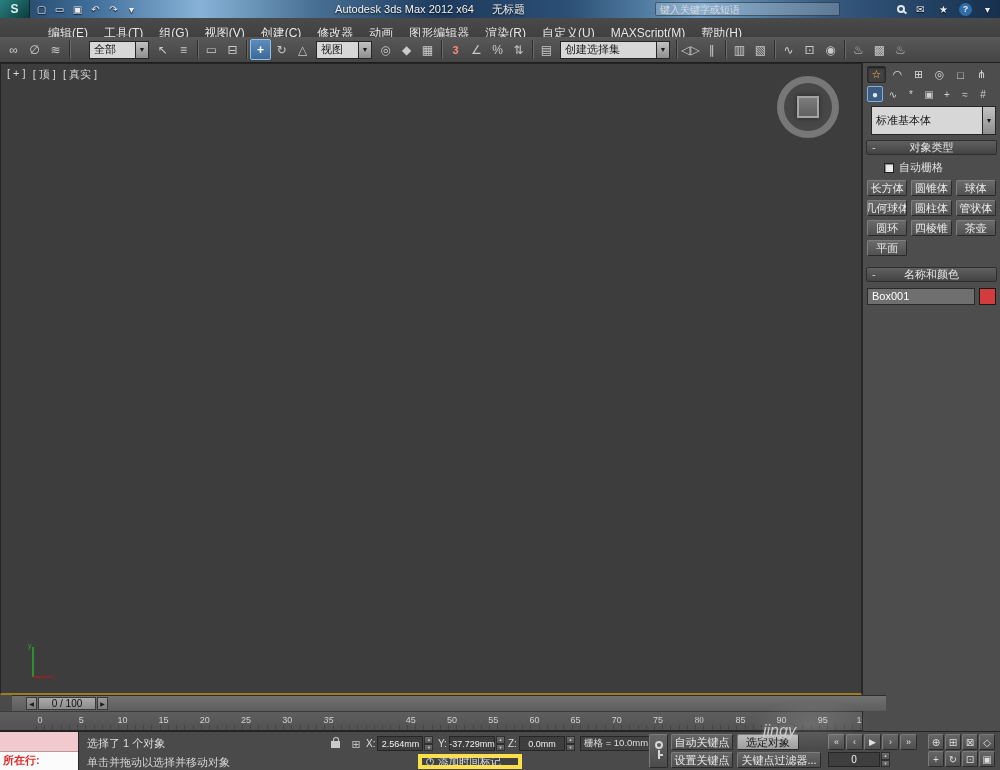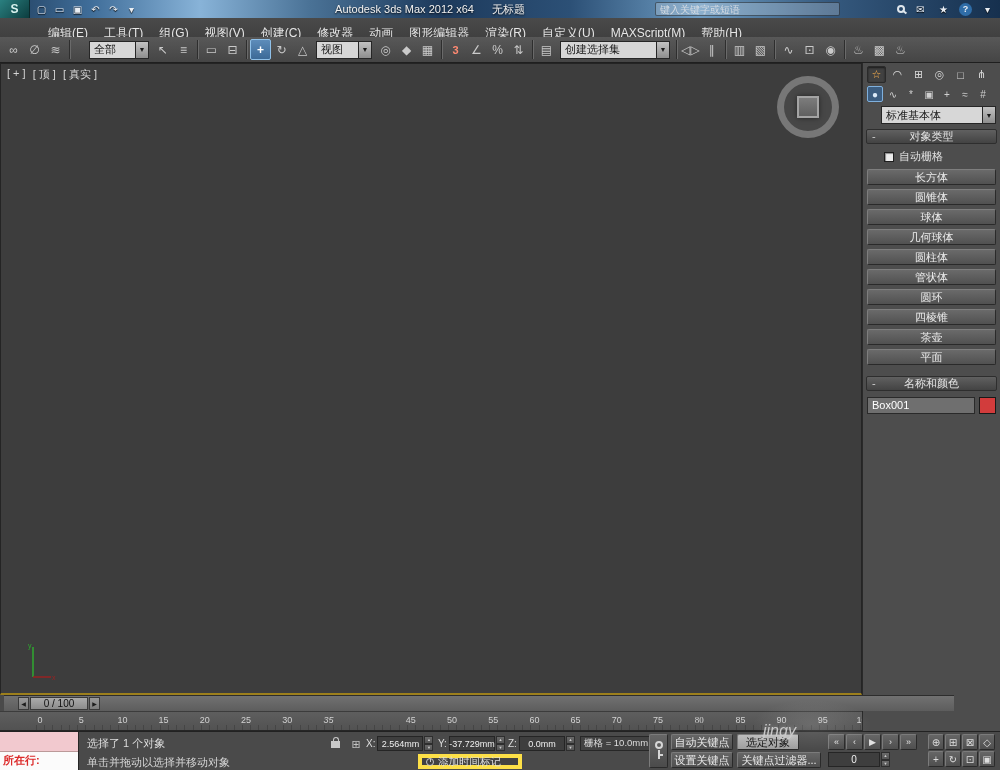--- a/index.html
+++ b/index.html
@@ -57,37 +57,37 @@
  text-shadow:0 0 4px rgba(255,255,255,.35)}
 
 
 #cmdpanel{position:absolute;left:862px;top:63px;width:138px;height:668px;background:#4d4d4d;border-left:1px solid #292929;padding:2px 3px}
 #cp-tabs{display:flex;gap:2px;padding:1px 1px 2px 1px}
 .cp-tab{width:19px;height:17px;display:flex;align-items:center;justify-content:center;font-size:11px;color:#d8d8d8;border-radius:2px}
 .cp-tab.active{background:#414141;border:1px solid #2a2a2a;box-shadow:inset 0 1px 2px rgba(0,0,0,.6);color:#ffb24d}
 #cp-subtabs{display:flex;gap:2px;padding:1px 1px 3px 1px}
 .cp-sub{width:16px;height:16px;display:flex;align-items:center;justify-content:center;font-size:10px;color:#d0d0d0;border-radius:2px}
 .cp-sub.active{background:#3c5d80;border:1px solid #7fb0dd;color:#dceaf8}
-.cp-combo{display:flex;height:18px;margin:1px 1px 4px 15px}
+.cp-combo{display:flex;height:29px;margin:1px 1px 4px 5px}
 .cp-combo .cfield{flex:1}
 .rollout-h{height:15px;background:linear-gradient(#606060,#434343);border:1px solid #2e2e2e;border-radius:2px;color:#e3e3e3;
  font-size:11px;display:flex;align-items:center;justify-content:center;position:relative;margin-top:5px}
 .rollout-h .minus{position:absolute;left:5px;top:0;font-size:11px;color:#cfcfcf}
 .autogrid-row{display:flex;align-items:center;gap:5px;padding:5px 0 5px 18px;font-size:11px;color:#e0e0e0}
 .cb{width:10px;height:10px;background:#ececec;border:1px solid #1f1f1f;box-shadow:inset 1px 1px 1px #8a8a8a}
-#objgrid{display:grid;grid-template-columns:1fr;gap:4px;padding:0 1px 6px 1px}
+#objgrid{display:grid;grid-template-columns:1fr 1fr 1fr;gap:4px;padding:0 1px 6px 1px}
 .objbtn{height:16px;font-size:11px;color:#ececec;background:linear-gradient(#6a6a6a,#515151);
  border:1px solid #7e7e7e;border-bottom-color:#2a2a2a;border-right-color:#2a2a2a;border-radius:2px;
  display:flex;align-items:center;justify-content:center;white-space:nowrap;overflow:hidden}
 #name-row{display:flex;gap:4px;padding:6px 1px}
 #name-field{flex:1;height:17px;background:#6f6f6f;border:1px solid #2a2a2a;color:#fff;font-size:11px;line-height:15px;padding:0 4px}
 #color-swatch{width:17px;height:17px;border:1px solid #191919}
 
 
-#timeslider{position:absolute;left:4px;top:695px;width:950px;height:16px;background:linear-gradient(#717171,#5d5d5d);
+#timeslider{position:absolute;left:12px;top:695px;width:874px;height:16px;background:linear-gradient(#717171,#5d5d5d);
  border-top:1px solid #2d2d2d;display:flex;align-items:center}
 #ts-left-pad{width:14px}
 .ts-arrow{width:11px;height:13px;background:linear-gradient(#9a9a9a,#7d7d7d);border:1px solid #3a3a3a;color:#1c1c1c;
  font-size:6px;display:flex;align-items:center;justify-content:center}
 #ts-grip{min-width:58px;height:13px;background:linear-gradient(#ababab,#8b8b8b);border:1px solid #3a3a3a;color:#101010;
  font-size:10px;display:flex;align-items:center;justify-content:center;padding:0 5px;margin:0 1px}
 
 
 #ruler{position:absolute;left:0;top:711px;width:862px;height:20px;background:linear-gradient(#5e5e5e,#525252);
  border-top:1px solid #3c3c3c;border-bottom:1px solid #262626;overflow:hidden}

